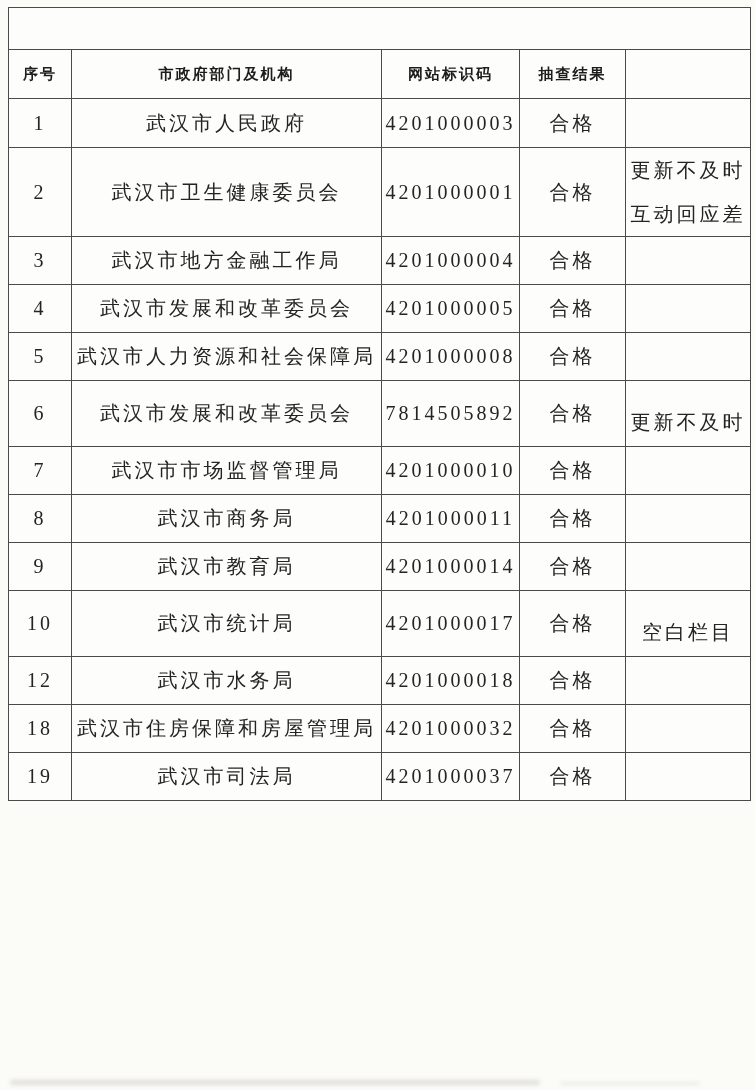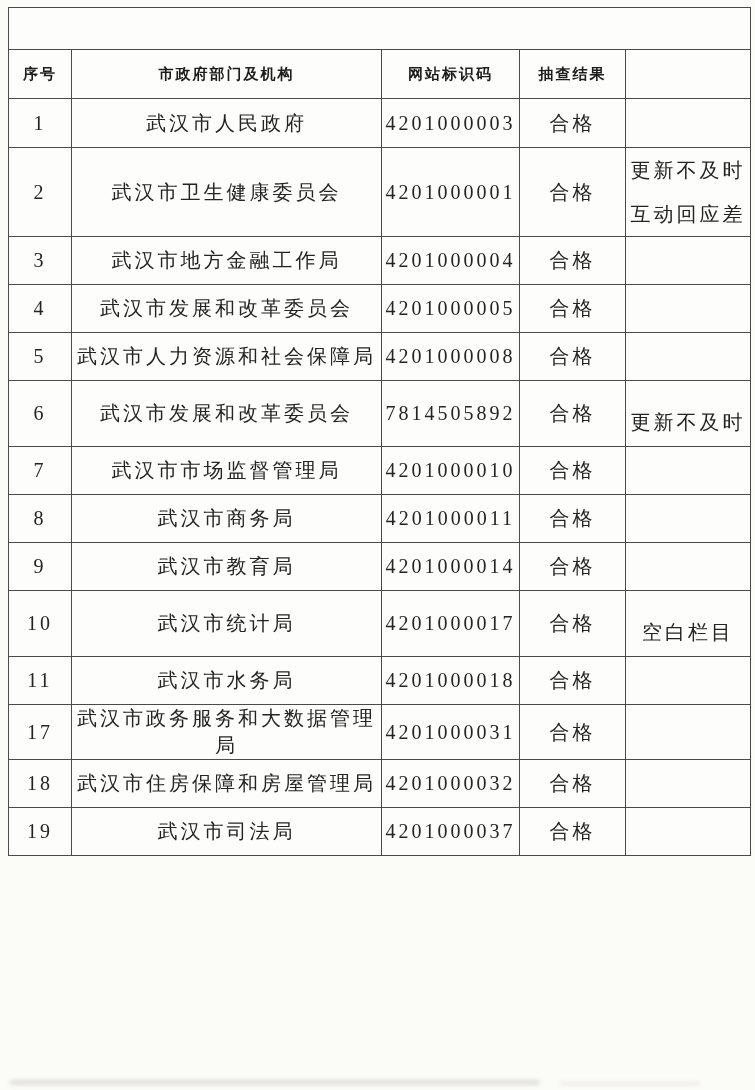--- a/index.html
+++ b/index.html
@@ -160,39 +160,32 @@
 
   <tr class="datarow">
     <td class="serial">10</td>
     <td class="dept">武汉市统计局</td>
     <td class="code">4201000017</td>
     <td class="result">合格</td>
     <td class="remark low">空白栏目</td>
   </tr>
 
   <tr class="datarow">
-    <td class="serial">11</td>
+    <td class="serial">12</td>
     <td class="dept">武汉市水务局</td>
     <td class="code">4201000018</td>
     <td class="result">合格</td>
     <td class="remark"></td>
   </tr>
 
 
 
 
 
 
-  <tr class="datarow">
-    <td class="serial">17</td>
-    <td class="dept">武汉市政务服务和大数据管理局</td>
-    <td class="code">4201000031</td>
-    <td class="result">合格</td>
-    <td class="remark"></td>
-  </tr>
 
   <tr class="datarow">
     <td class="serial">18</td>
     <td class="dept">武汉市住房保障和房屋管理局</td>
     <td class="code">4201000032</td>
     <td class="result">合格</td>
     <td class="remark"></td>
   </tr>
 
   <tr class="datarow">

